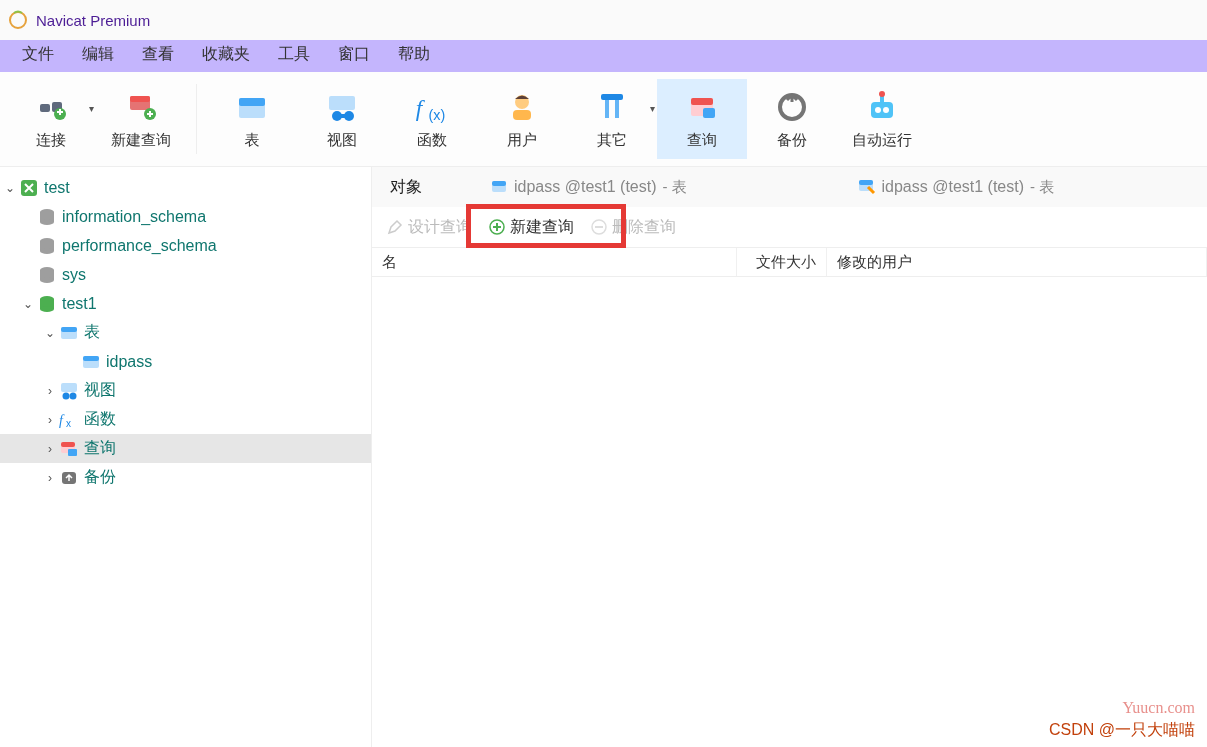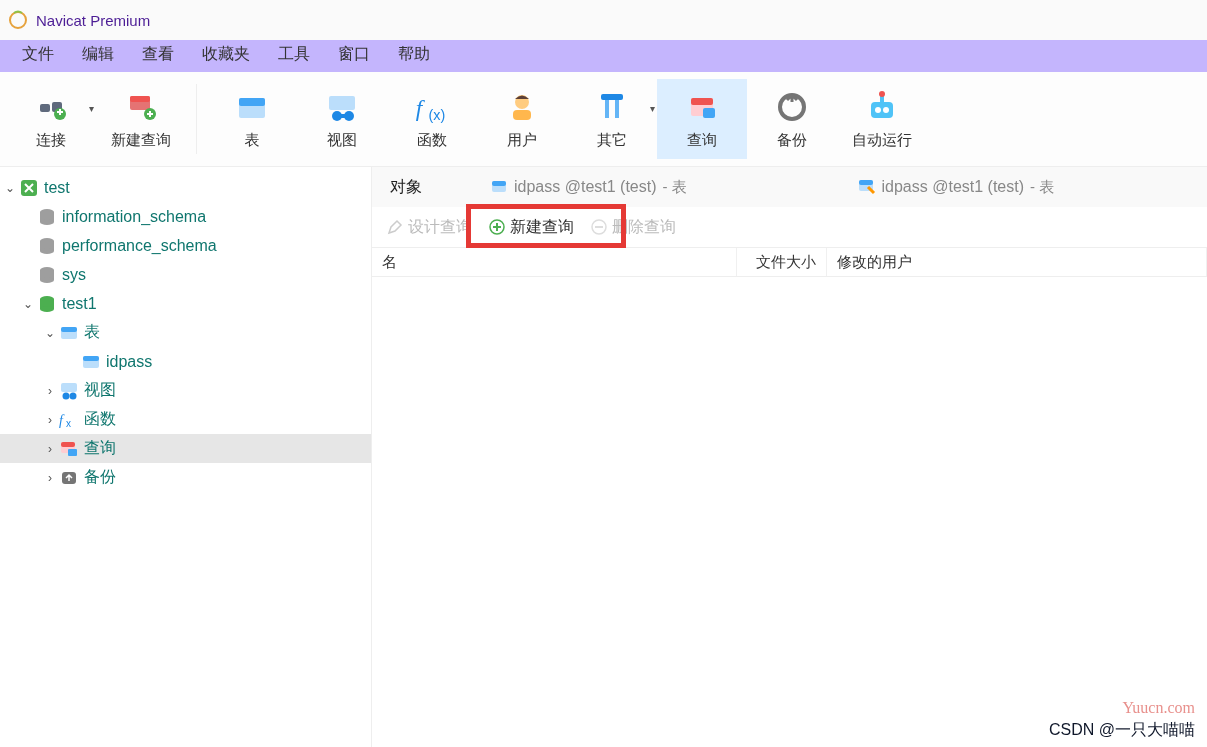--- a/index.html
+++ b/index.html
@@ -149,21 +149,21 @@
     position: absolute;
     right: 12px;
     bottom: 30px;
     color: #e8908c;
     font-size: 16px;
     font-family: "Times New Roman", serif;
   }
   .watermark2 {
     position:absolute;
     right: 12px; bottom: 6px;
-    color: #0f172a;
+    color: #c2410c;
     font-size: 16px;
   }
 </style>
 </head>
 <body>
 
 <div class="title-bar">
   <span class="logo">
     <svg width="20" height="20" viewBox="0 0 20 20">
         <circle cx="10" cy="10" r="8" fill="none" stroke="#e6a23c" stroke-width="2"></circle>

